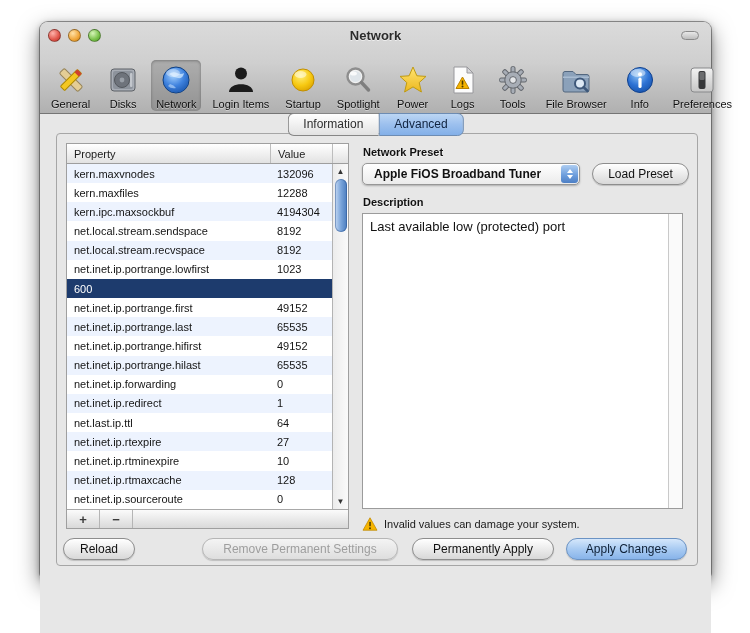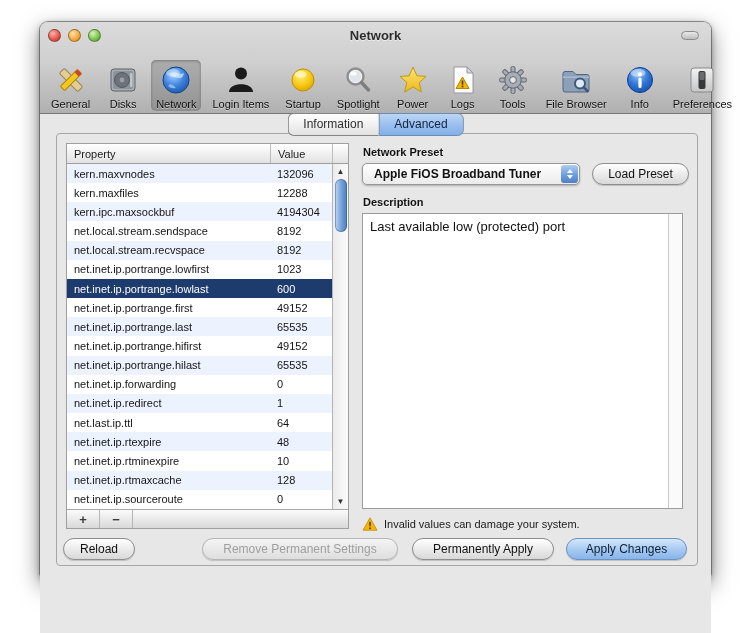--- a/index.html
+++ b/index.html
@@ -331,21 +331,20 @@
               </div>
               <div class="row alt">
                 <span class="cell-prop">net.local.stream.recvspace</span>
                 <span class="cell-val">8192</span>
               </div>
               <div class="row">
                 <span class="cell-prop">net.inet.ip.portrange.lowfirst</span>
                 <span class="cell-val">1023</span>
               </div>
               <div class="row selected">
-                <span class="cell-prop">net.inet.ip.portrange.lowlast</span>
                 <span class="cell-val">600</span>
               </div>
               <div class="row">
                 <span class="cell-prop">net.inet.ip.portrange.first</span>
                 <span class="cell-val">49152</span>
               </div>
               <div class="row alt">
                 <span class="cell-prop">net.inet.ip.portrange.last</span>
                 <span class="cell-val">65535</span>
               </div>
@@ -364,21 +363,21 @@
               <div class="row alt">
                 <span class="cell-prop">net.inet.ip.redirect</span>
                 <span class="cell-val">1</span>
               </div>
               <div class="row">
                 <span class="cell-prop">net.last.ip.ttl</span>
                 <span class="cell-val">64</span>
               </div>
               <div class="row alt">
                 <span class="cell-prop">net.inet.ip.rtexpire</span>
-                <span class="cell-val">48</span>
+                <span class="cell-val">27</span>
               </div>
               <div class="row">
                 <span class="cell-prop">net.inet.ip.rtminexpire</span>
                 <span class="cell-val">10</span>
               </div>
               <div class="row alt">
                 <span class="cell-prop">net.inet.ip.rtmaxcache</span>
                 <span class="cell-val">128</span>
               </div>
               <div class="row">

